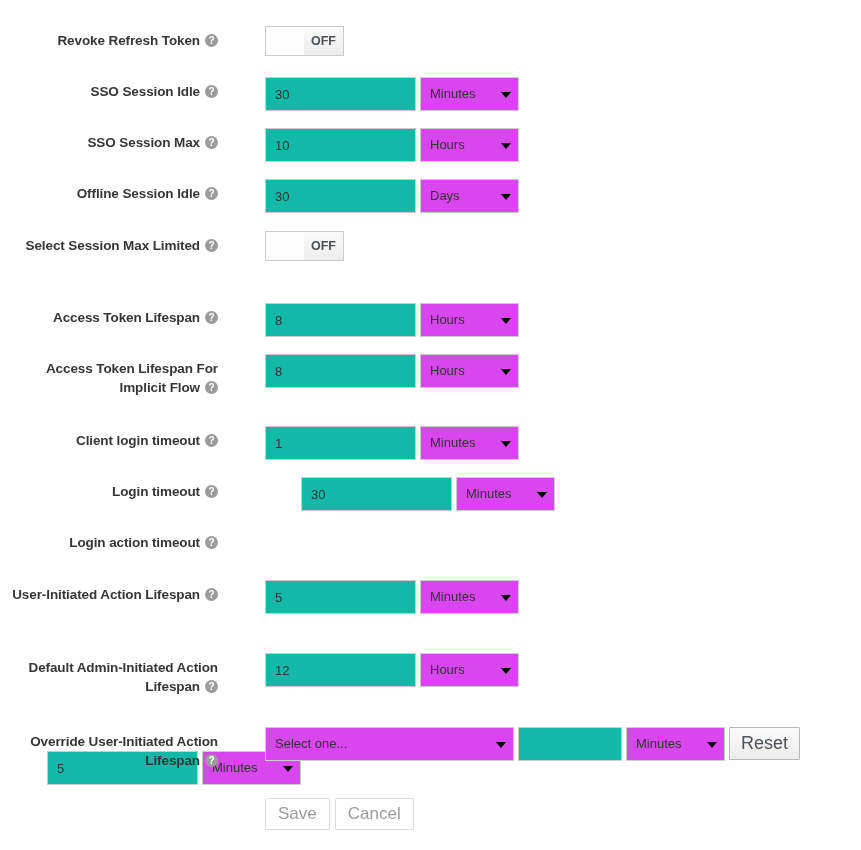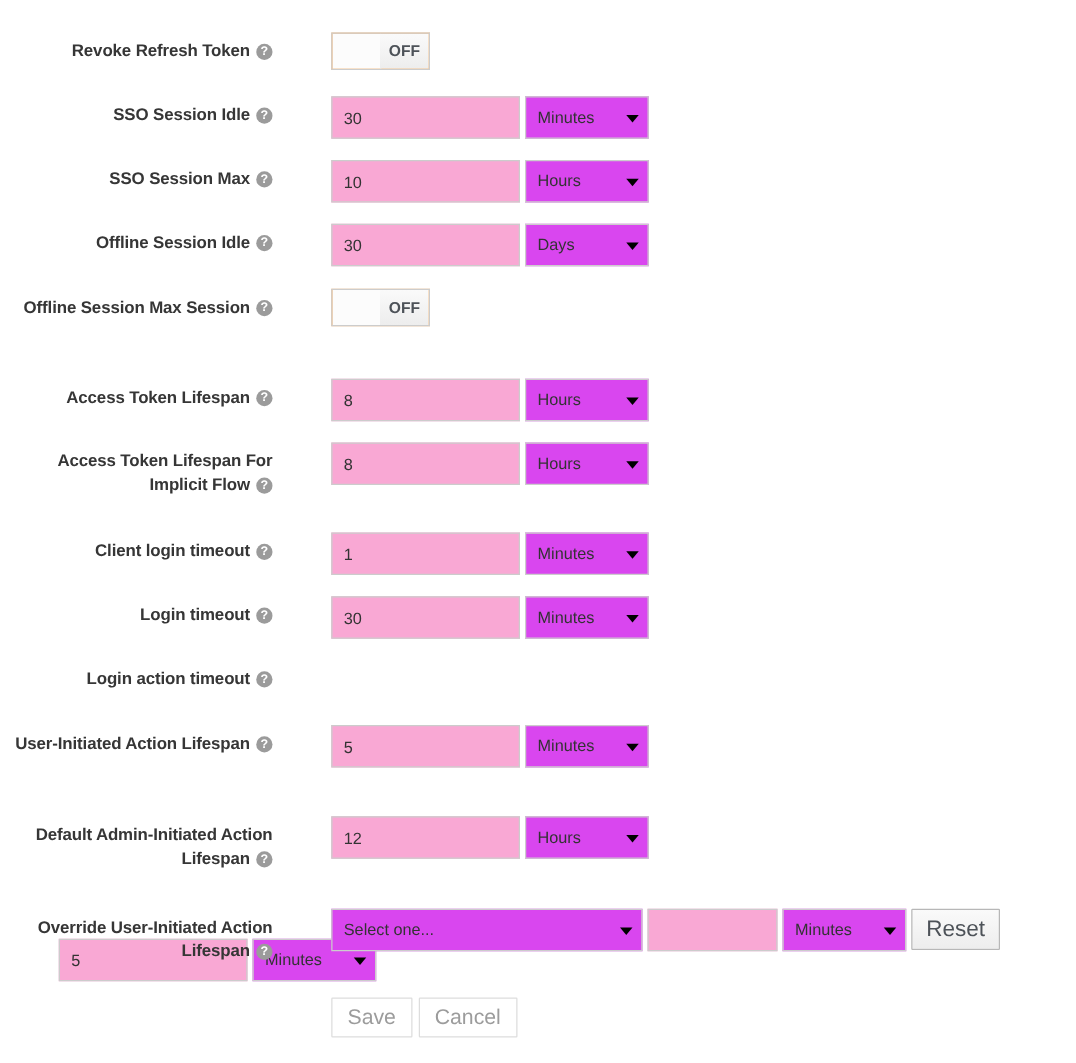--- a/index.html
+++ b/index.html
@@ -67,21 +67,21 @@
     margin-left: 5px;
     font-family: "Liberation Sans", sans-serif;
   }
 
   
   .txt-input {
     box-sizing: border-box;
     width: 151px;
     height: 34px;
     border: 1px solid #cccccc;
-    background: #f9a8d4;
+    background: #14b8a6;
     color: #333333;
     font-family: "Liberation Sans", "DejaVu Sans", sans-serif;
     font-size: 13px;
     padding: 0 9px;
     outline: none;
     border-radius: 0;
   }
   .txt-input.narrow {
     width: 104px;
   }
@@ -230,21 +230,21 @@
     <div class="control-col">
       <input class="txt-input" type="text" value="30" style="">
       <div class="sel-wrap">
         <div class="sel-box">Days</div>
         <span class="sel-caret"></span>
       </div>
     </div>
   </div>
 
   <div class="form-row" style="top:231px;">
-    <div class="label-col"><span>Offline Session Max Session</span><span class="help-icon">?</span></div>
+    <div class="label-col"><span>Select Session Max Limited</span><span class="help-icon">?</span></div>
     <div class="control-col">
       <div class="switch">
         <div class="handle"></div>
         <div class="sw-label">OFF</div>
       </div>
     </div>
   </div>
 
   <div class="form-row" style="top:303px;">
     <div class="label-col"><span>Access Token Lifespan</span><span class="help-icon">?</span></div>
@@ -272,21 +272,21 @@
     <div class="label-col"><span>Client login timeout</span><span class="help-icon">?</span></div>
     <div class="control-col">
       <input class="txt-input" type="text" value="1" style="">
       <div class="sel-wrap">
         <div class="sel-box">Minutes</div>
         <span class="sel-caret"></span>
       </div>
     </div>
   </div>
 
-  <div class="form-row" style="top:477px;">
+  <div class="form-row" style="top:477px;gap:36px;">
     <div class="label-col"><span>Login timeout</span><span class="help-icon">?</span></div>
     <div class="control-col">
       <input class="txt-input" type="text" value="30" style="">
       <div class="sel-wrap">
         <div class="sel-box">Minutes</div>
         <span class="sel-caret"></span>
       </div>
     </div>
   </div>
 

